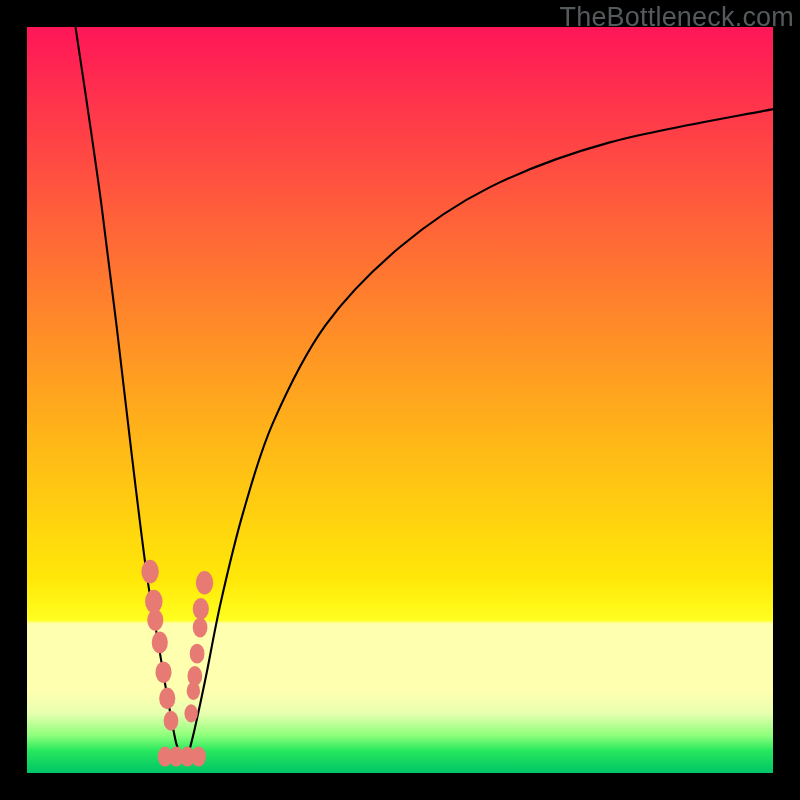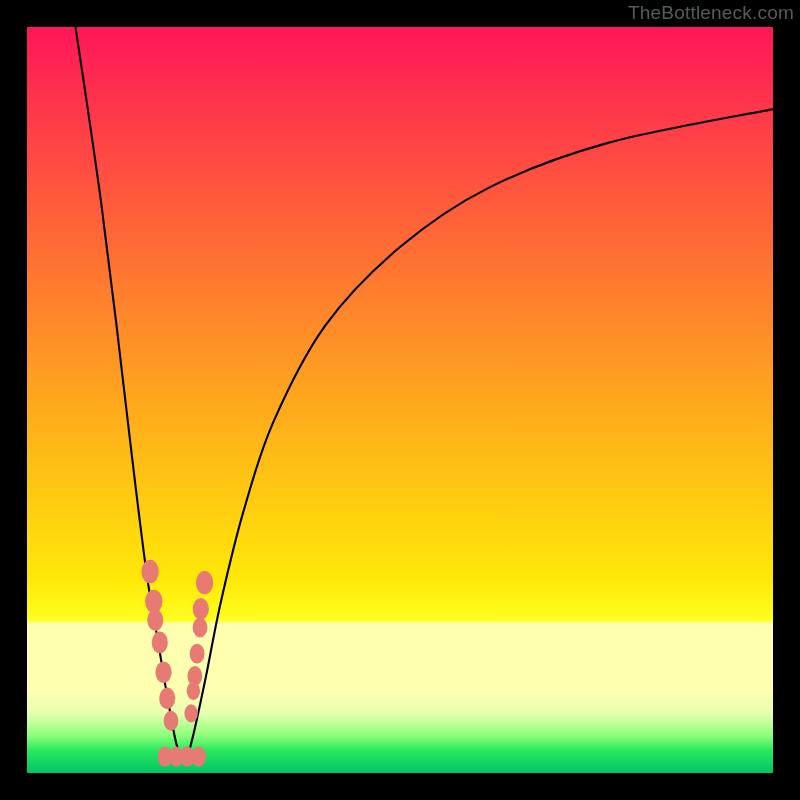--- a/index.html
+++ b/index.html
@@ -47,21 +47,21 @@
         #8cff7a 95%,
         #28e85e 97%,
         #00c466 100%
       );
   }
   .watermark {
     position: absolute;
     top: 2px;
     right: 6px;
     color: #555a5c;
-    font-size: 19px;
+    font-size: 27px;
     font-weight: 400;
     letter-spacing: 0.2px;
     user-select: none;
   }
   svg.curves {
     position: absolute;
     inset: 0;
     width: 746px;
     height: 746px;
   }

